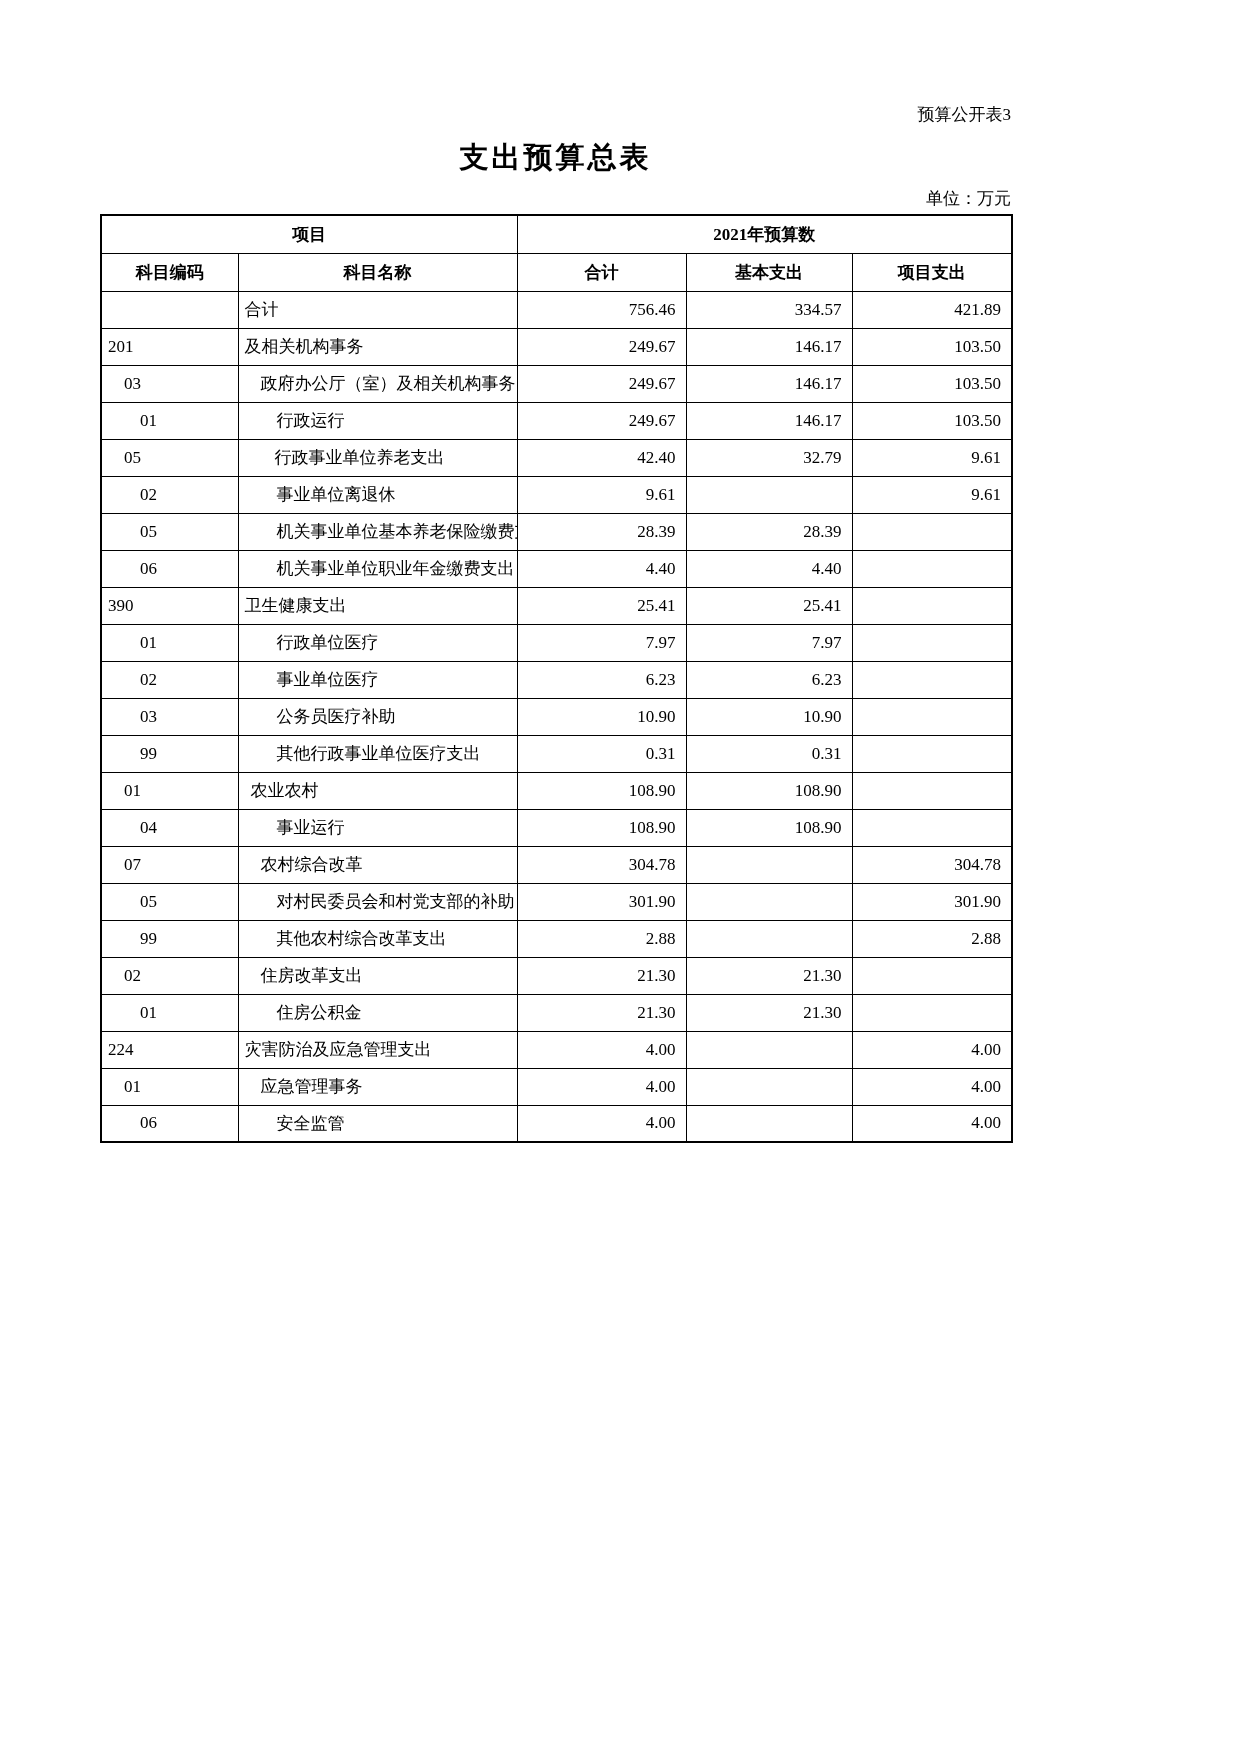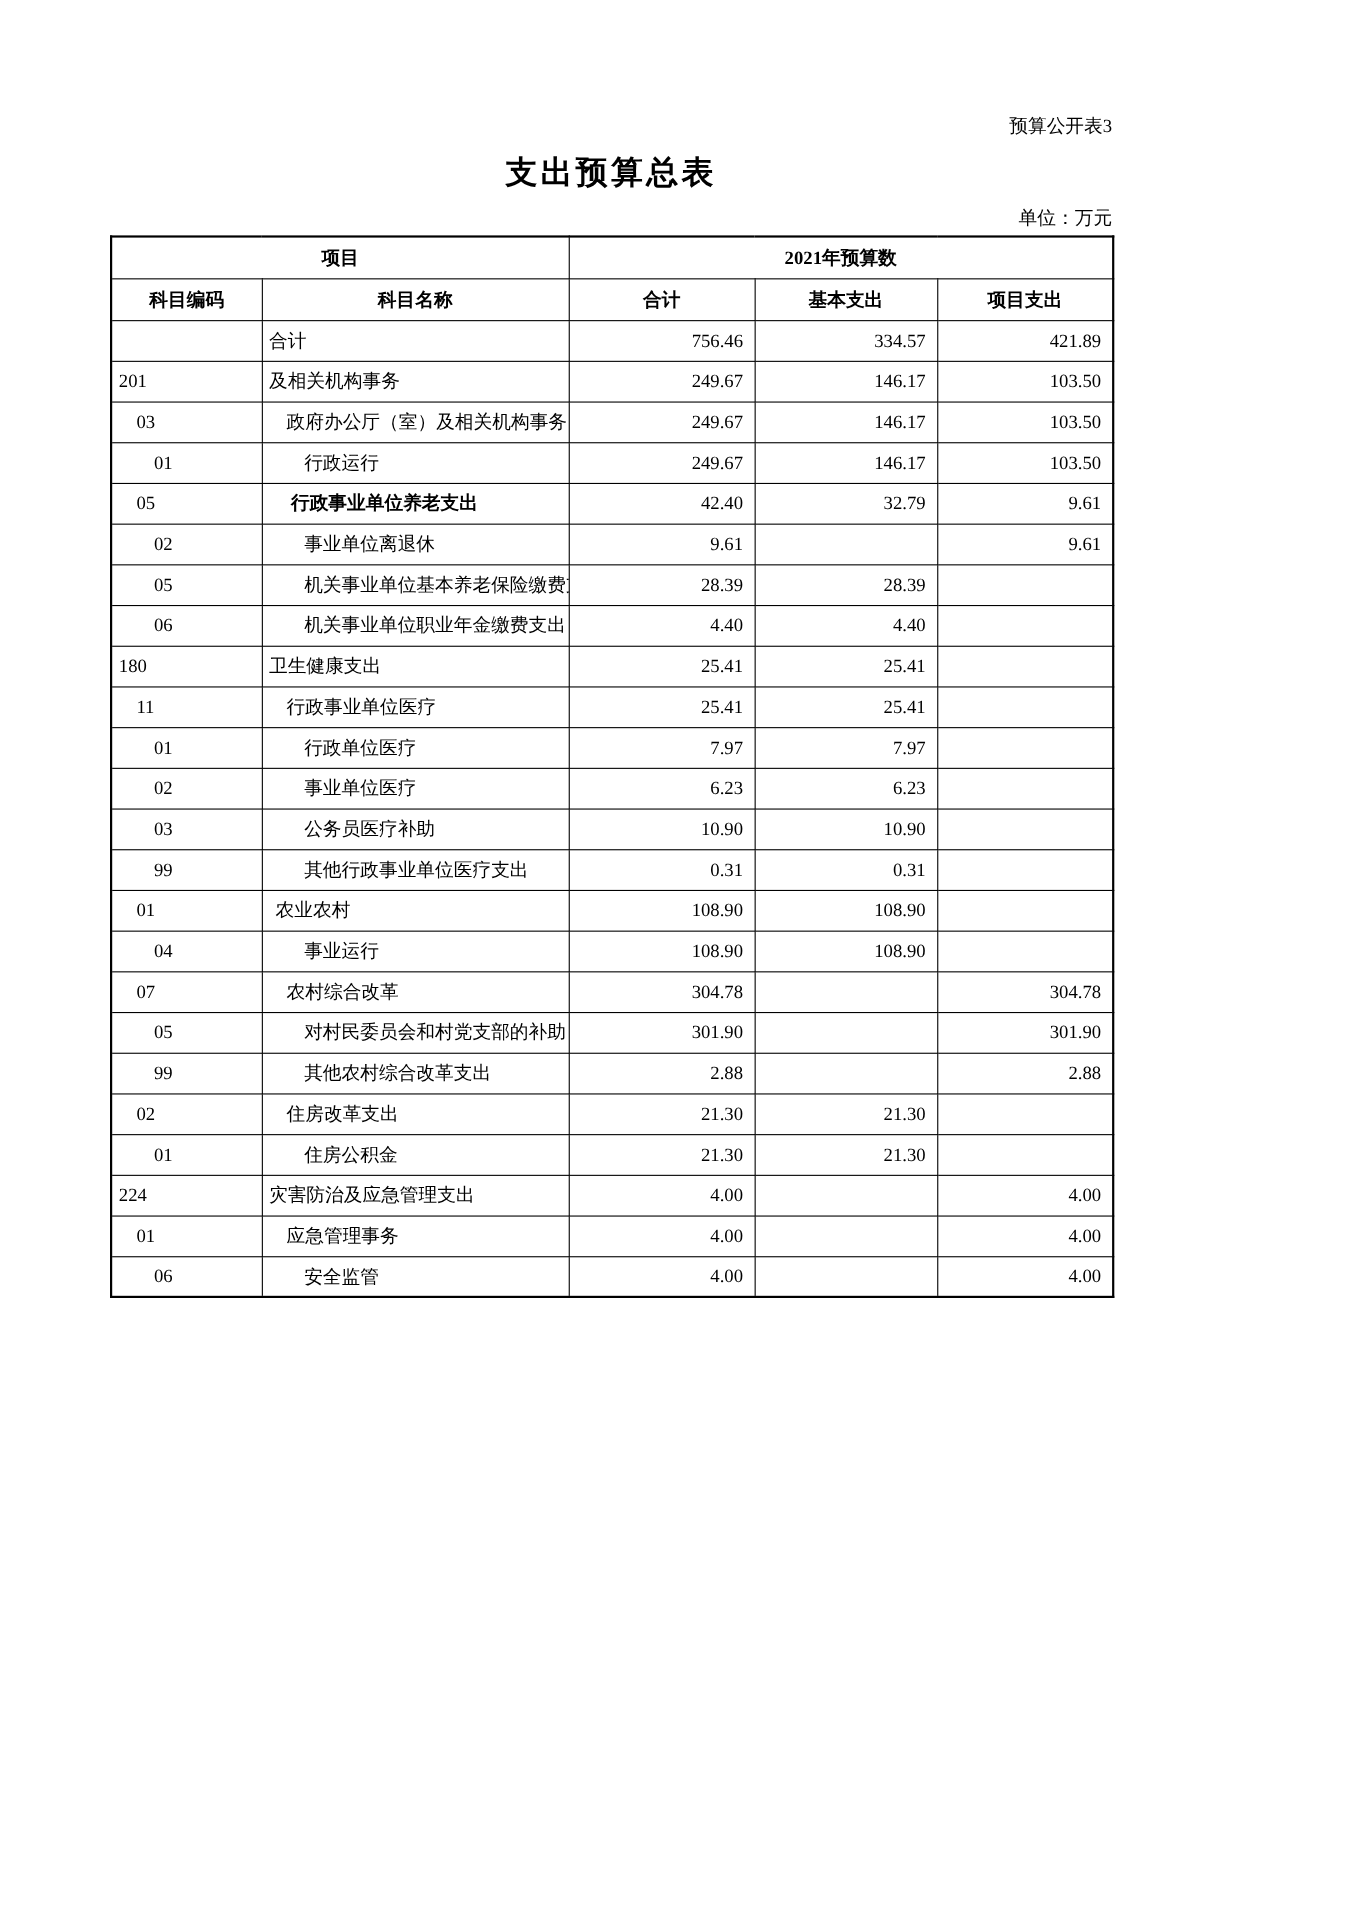--- a/index.html
+++ b/index.html
@@ -125,21 +125,21 @@
           </tr>
           <tr>
             <td class="cell-code" style="padding-left: 38px;">01</td>
             <td class="cell-name" style="padding-left: 38px;">行政运行</td>
             <td class="cell-num">249.67</td>
             <td class="cell-num">146.17</td>
             <td class="cell-num">103.50</td>
           </tr>
           <tr>
             <td class="cell-code" style="padding-left: 22px;">05</td>
-            <td class="cell-name" style="padding-left: 26px; font-weight: bold;">行政事业单位养老支出</td>
+            <td class="cell-name" style="padding-left: 36px;">行政事业单位养老支出</td>
             <td class="cell-num">42.40</td>
             <td class="cell-num">32.79</td>
             <td class="cell-num">9.61</td>
           </tr>
           <tr>
             <td class="cell-code" style="padding-left: 38px;">02</td>
             <td class="cell-name" style="padding-left: 38px;">事业单位离退休</td>
             <td class="cell-num">9.61</td>
             <td class="cell-num"></td>
             <td class="cell-num">9.61</td>
@@ -152,29 +152,22 @@
             <td class="cell-num"></td>
           </tr>
           <tr>
             <td class="cell-code" style="padding-left: 38px;">06</td>
             <td class="cell-name" style="padding-left: 38px;">机关事业单位职业年金缴费支出</td>
             <td class="cell-num">4.40</td>
             <td class="cell-num">4.40</td>
             <td class="cell-num"></td>
           </tr>
           <tr>
-            <td class="cell-code" style="padding-left: 6px;">180</td>
+            <td class="cell-code" style="padding-left: 6px;">390</td>
             <td class="cell-name" style="padding-left: 6px;">卫生健康支出</td>
-            <td class="cell-num">25.41</td>
-            <td class="cell-num">25.41</td>
-            <td class="cell-num"></td>
-          </tr>
-          <tr>
-            <td class="cell-code" style="padding-left: 22px;">11</td>
-            <td class="cell-name" style="padding-left: 22px;">行政事业单位医疗</td>
             <td class="cell-num">25.41</td>
             <td class="cell-num">25.41</td>
             <td class="cell-num"></td>
           </tr>
           <tr>
             <td class="cell-code" style="padding-left: 38px;">01</td>
             <td class="cell-name" style="padding-left: 38px;">行政单位医疗</td>
             <td class="cell-num">7.97</td>
             <td class="cell-num">7.97</td>
             <td class="cell-num"></td>

